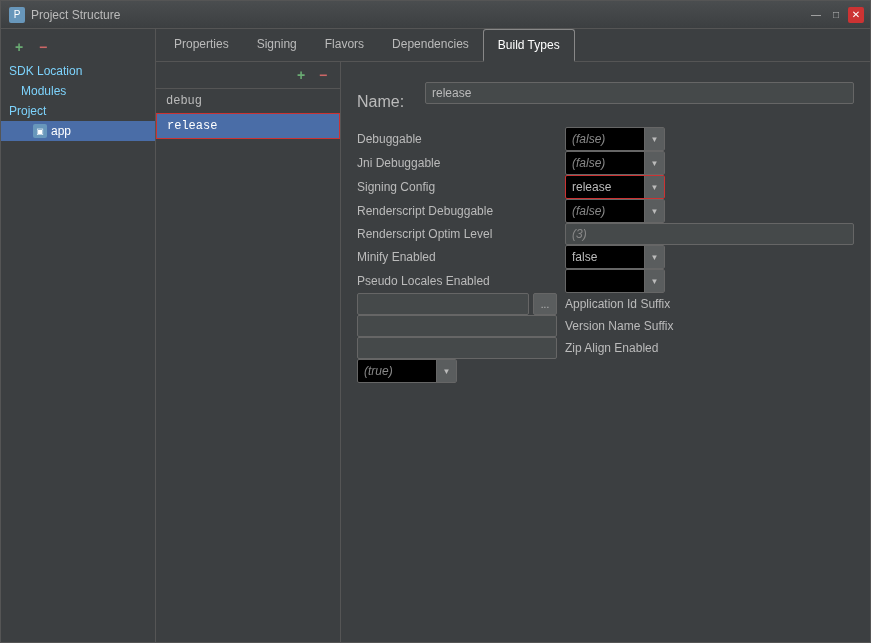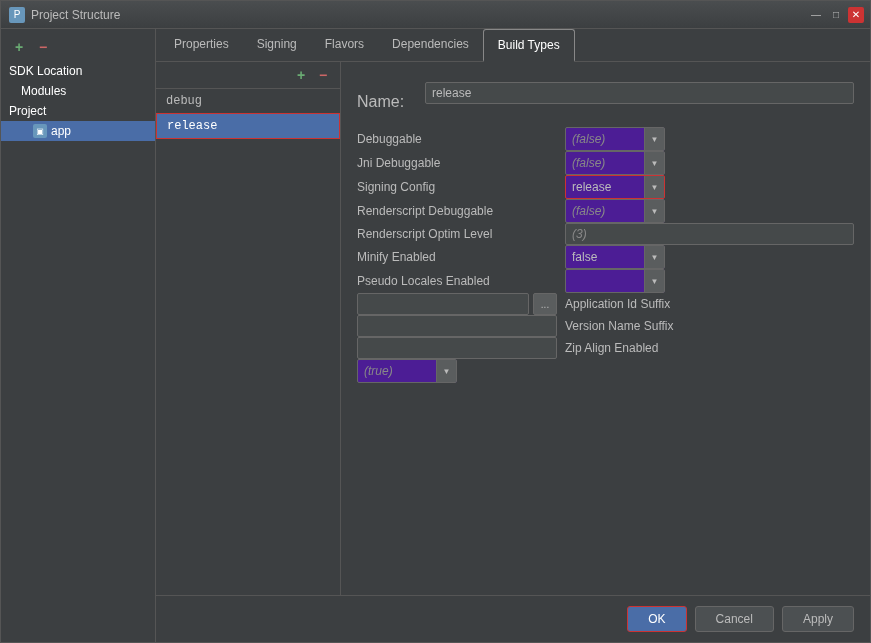--- a/index.html
+++ b/index.html
@@ -96,21 +96,21 @@
       font-size: 14px;
       font-weight: bold;
     }
     .sidebar-btn.minus { color: #cc6666; }
     .sidebar-tree {
       padding: 0;
     }
     .tree-item {
       padding: 3px 8px;
       cursor: pointer;
-      color: #ffffff;
+      color: #7dd3fc;
       font-size: 12px;
     }
     .tree-item.selected {
       background: #4a6da7;
       color: white;
     }
     .tree-item.indent1 { padding-left: 20px; }
     .tree-item.indent2 { padding-left: 32px; }
     .tree-item-with-icon {
       display: flex;
@@ -241,21 +241,21 @@
       padding: 3px 0;
     }
     .prop-value {
       display: flex;
       align-items: center;
       gap: 4px;
     }
     .dropdown-field {
       display: flex;
       align-items: center;
-      background: #4c1d95;
+      background: #000000;
       border: 1px solid #666;
       border-radius: 2px;
       min-width: 100px;
     }
     .dropdown-text {
       padding: 3px 6px;
       color: #888;
       font-size: 12px;
       font-style: italic;
       flex: 1;
@@ -495,20 +495,15 @@
               <div class="dropdown-field">
                 <span class="dropdown-text">(true)</span>
                 <div class="dropdown-arrow">▼</div>
               </div>
             </div>
 
           </div>
         </div>
       </div>
 
-      <div class="footer footer-area">
-        <button class="footer-btn primary">OK</button>
-        <button class="footer-btn">Cancel</button>
-        <button class="footer-btn">Apply</button>
-      </div>
     </div>
   </div>
 </div>
 
 </body></html>

